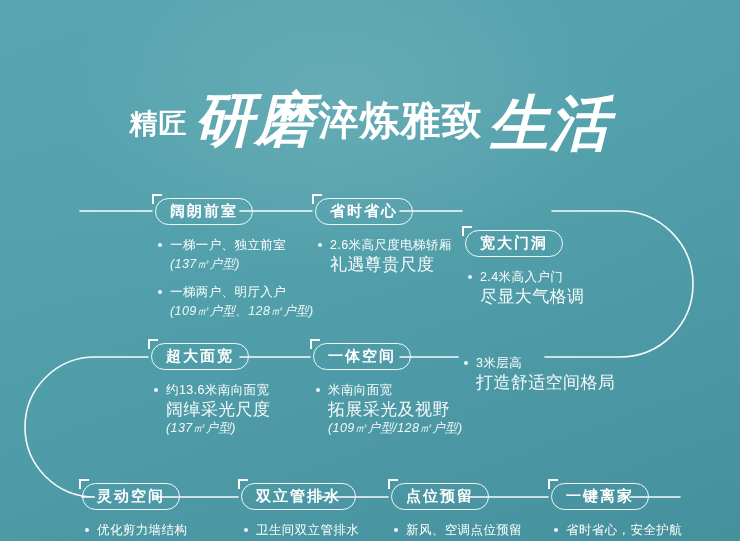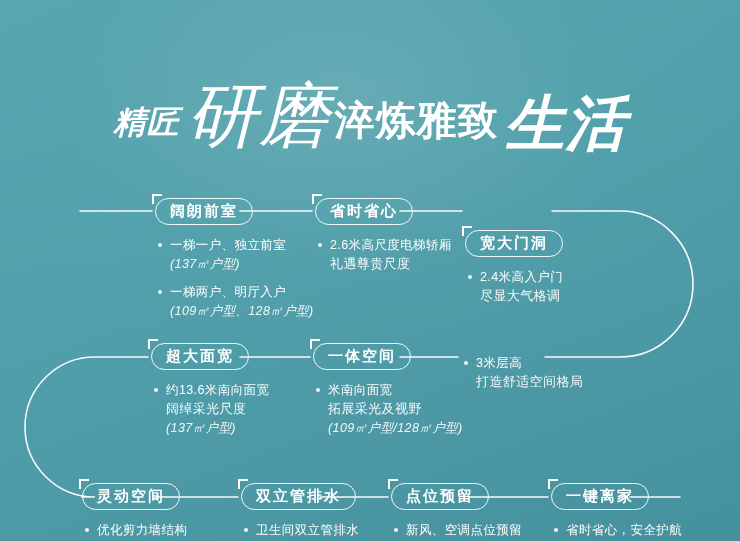--- a/index.html
+++ b/index.html
@@ -34,31 +34,30 @@
     text-align: center;
     white-space: nowrap;
   }
   #headline .hl-seg {
     display: inline-block;
     color: #ffffff;
     vertical-align: baseline;
     letter-spacing: 1px;
   }
   .hl-a {
-    font-size: 32px;
+    font-size: 28px;
     font-weight: 700;
     line-height: 1;
     position: relative;
     top: -4px;
-    font-style: italic;
   }
   .hl-b {
     font-family: "DejaVu Serif", "Liberation Serif", serif;
-    font-size: 71px;
-    font-weight: 400;
+    font-size: 59px;
+    font-weight: 700;
     font-style: italic;
     line-height: 1;
     margin: 0 4px 0 7px;
     position: relative;
     top: 3px;
   }
   .hl-c {
     font-size: 40px;
     font-weight: 700;
     line-height: 1;
@@ -147,24 +146,23 @@
     position: absolute;
     left: 3px;
     top: 7px;
     width: 4px;
     height: 4px;
     border-radius: 50%;
     background: rgba(255,255,255,0.92);
   }
   .bullets li .sub {
     display: block;
-    font-size: 13px;
+    font-size: 17px;
     line-height: 19px;
     color: rgba(255,255,255,0.95);
-    font-family: Liberation Mono, monospace;
   }
   .bullets li .note {
     display: block;
     font-size: 12.5px;
     line-height: 19px;
     font-style: italic;
     color: rgba(255,255,255,0.92);
   }
 </style>
 </head>

